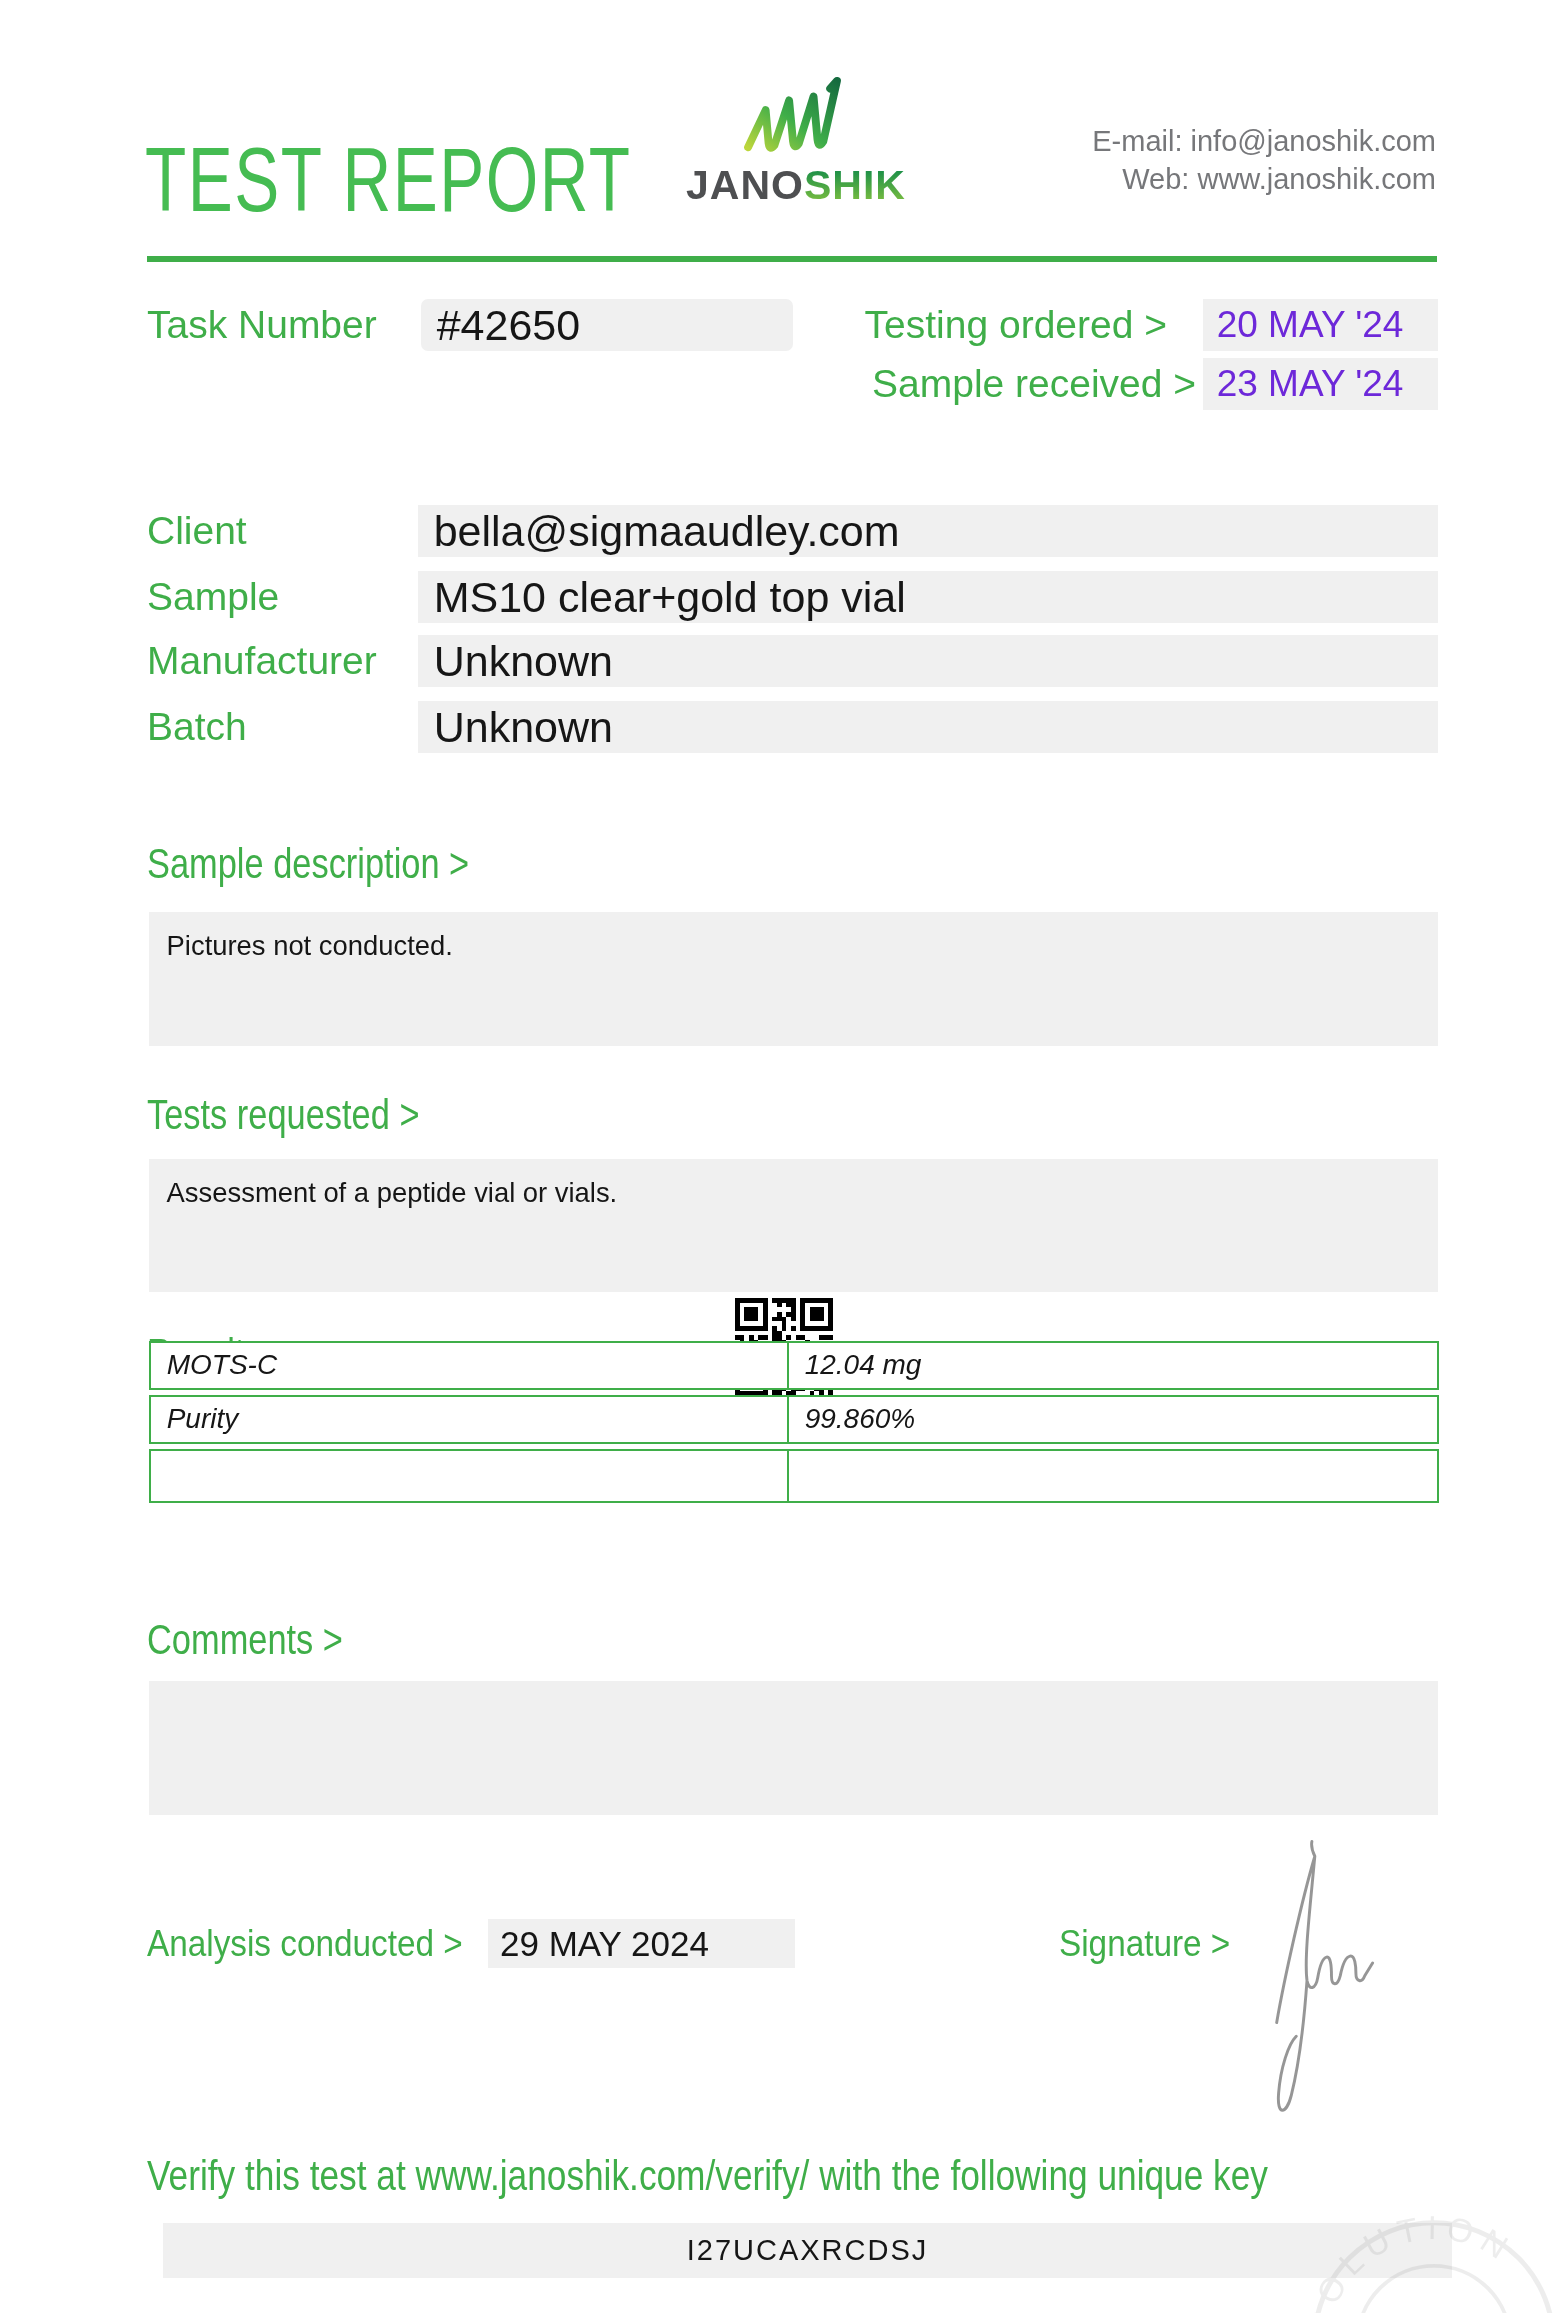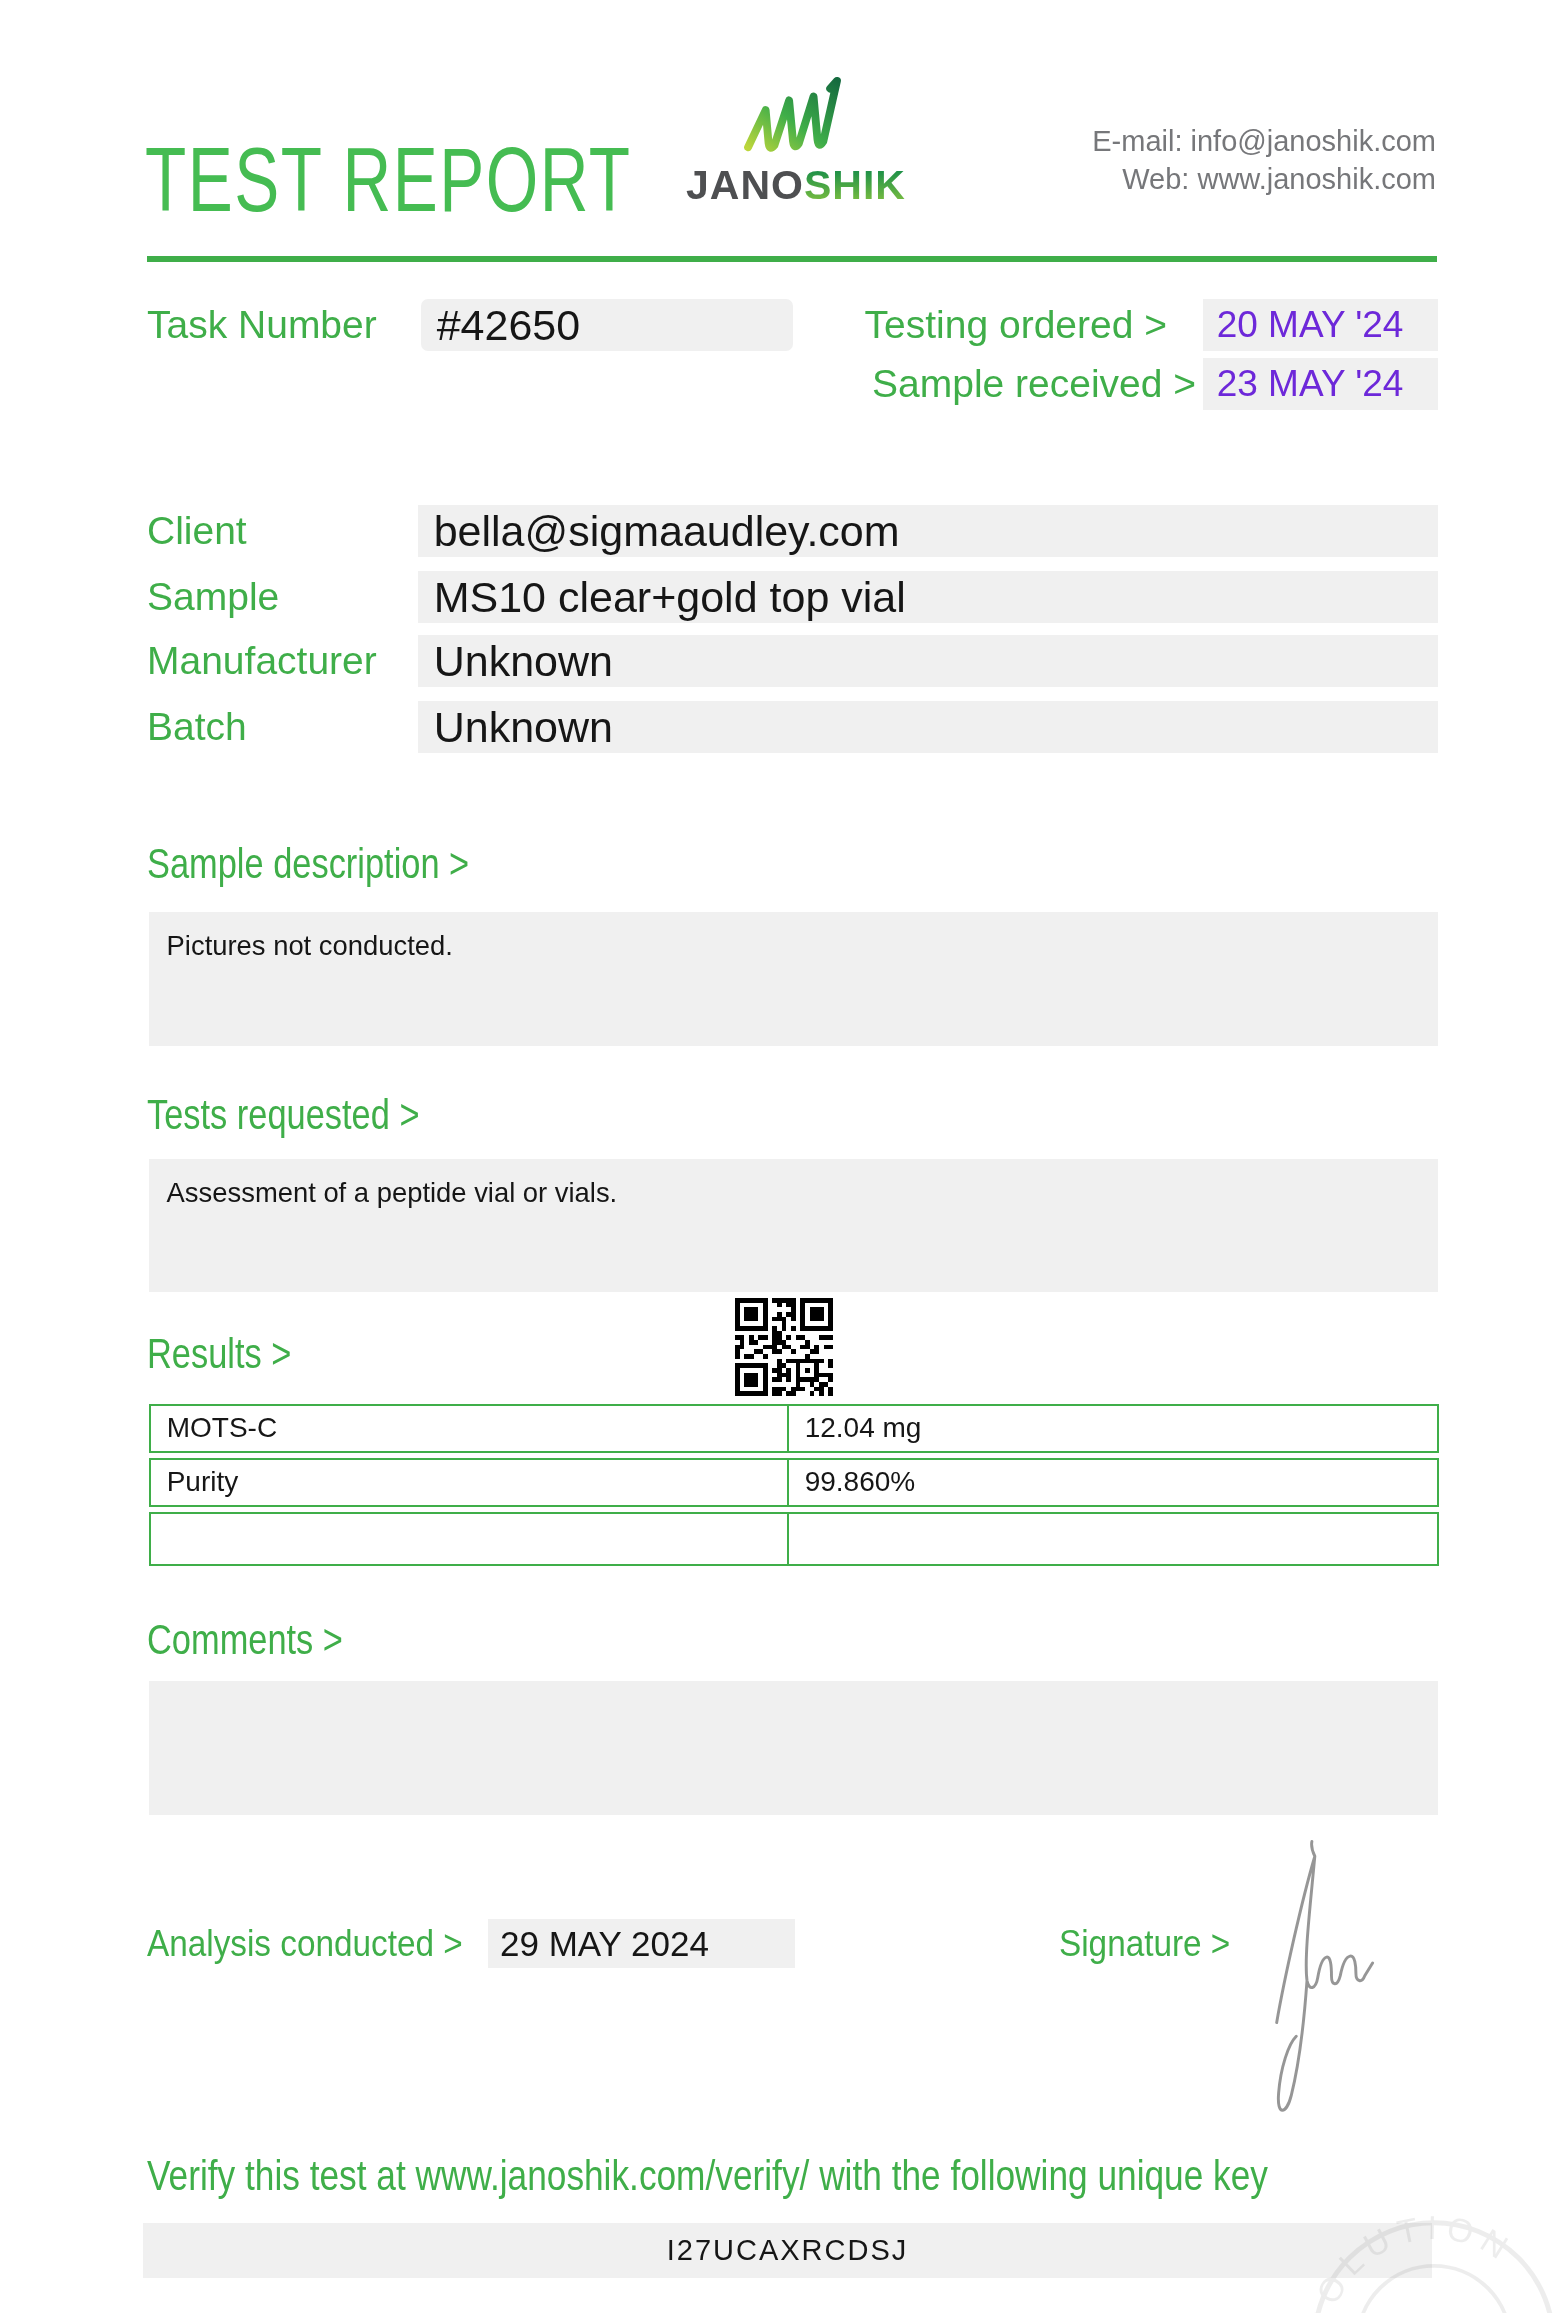--- a/index.html
+++ b/index.html
@@ -39,35 +39,35 @@
   .dateval { color:#6d28d9; font-size:37px; line-height:52px; padding-left:13.7px; white-space:nowrap; }
   .rlabel { text-align:right; }
 
   .heading {
     color:#3FAE49; font-size:43px; line-height:1.05; white-space:nowrap;
     transform:scaleX(.8); transform-origin:0 0;
   }
   .boxtext { color:#161616; font-size:27.4px; line-height:35px; padding:15.7px 17.6px; }
 
   
-  .rtable { left:149px; top:1404px; width:1290px; }
+  .rtable { left:149px; top:1341px; width:1290px;font-style:italic; }
   .trow { display:flex; border:2.9px solid #3FAE49; height:49px; margin-bottom:4.9px; box-sizing:border-box; background:#fff; }
   .trow:last-child { height:54px; margin-bottom:0; }
   .tcell1 { width:638px; border-right:2.9px solid #3FAE49; box-sizing:border-box; }
   .tcell2 { flex:1; }
   .tcell1, .tcell2 { font-size:28px; color:#161616; line-height:43px; padding-left:15.7px; overflow:hidden; white-space:nowrap; }
 
   .analysis-label { color:#3FAE49; font-size:37px; line-height:49px; transform:scaleX(.9); transform-origin:0 50%; white-space:nowrap; }
   .analysis-val { color:#161616; font-size:35px; line-height:49px; padding-left:12px; white-space:nowrap; }
 
   .verify {
     color:#3FAE49; font-size:43px; line-height:1.1;
     transform:scaleX(.82); transform-origin:0 0; white-space:nowrap;
   }
-  .keybox { left:143px; top:2223px; width:1289px; height:55px; }
+  .keybox { left:163px; top:2223px; width:1289px; height:55px; }
   .keytext { text-align:center; font-size:29px; letter-spacing:2px; color:#161616; line-height:55px; }
 
   .sig { pointer-events:none; }
   .stamp { pointer-events:none; opacity:.10; }
   .qr { shape-rendering:crispEdges; }
 </style>
 </head>
 <body>
 
 <div class="page">

